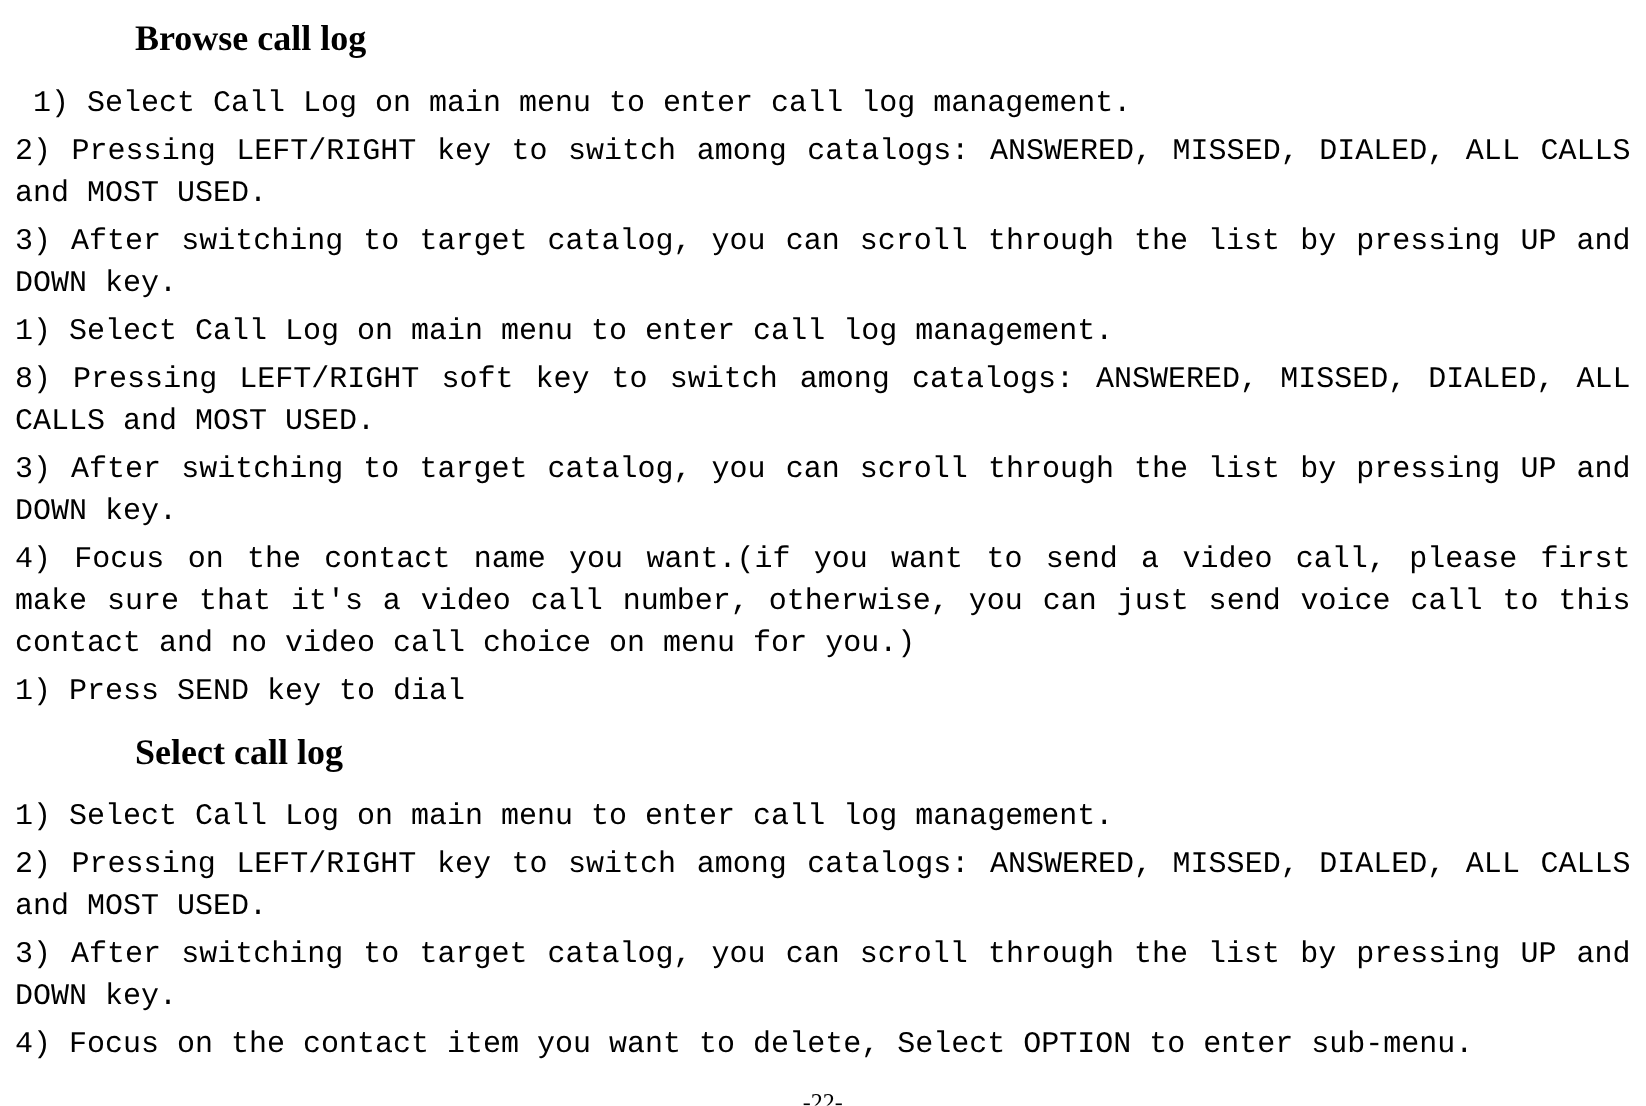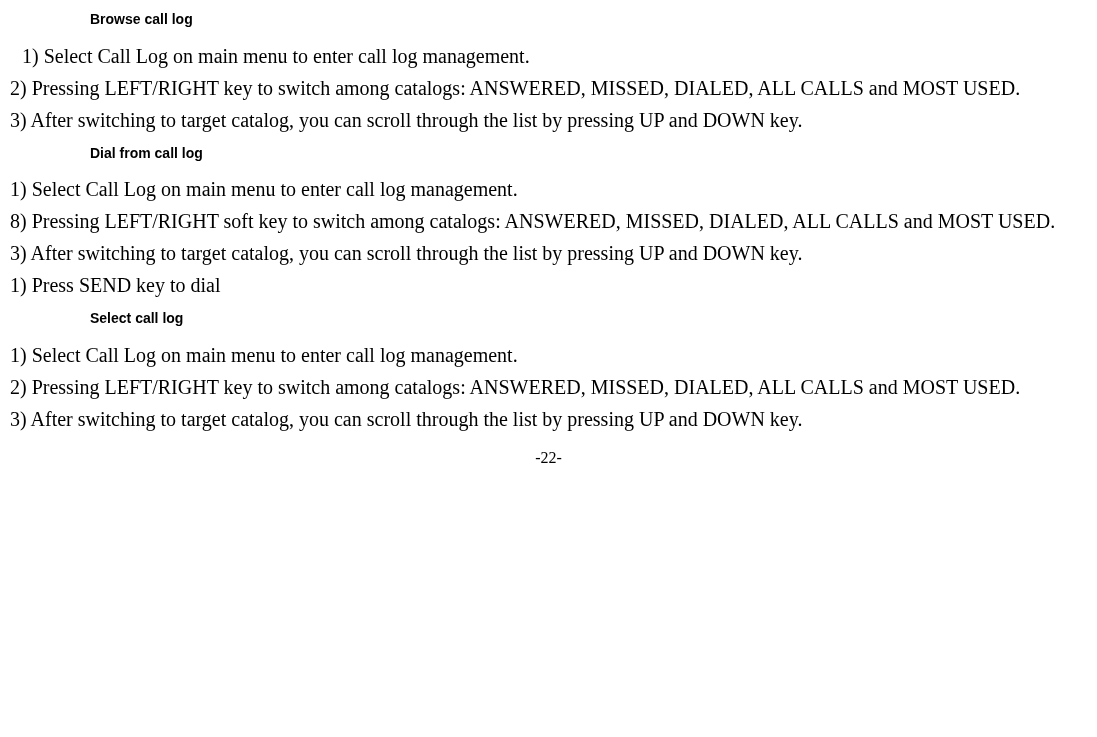--- a/index.html
+++ b/index.html
@@ -9,54 +9,56 @@
       padding: 0;
       width: 1097px;
       height: 737px;
       color: #000;
       line-height: 1.4;
     }
     .page {
       padding: 0 10px;
     }
     .section-heading {
-      font-family: Liberation Sans, sans-serif;
+      font-family: Liberation Serif, serif;
       font-weight: bold;
-      font-size: 14px;
+      font-size: 24px;
       margin: 10px 0 12px 80px;
     }
     .para {
       margin: 4px 0;
       text-align: justify;
+      font-family: Liberation Mono, monospace;
     }
     .indent-step {
       padding-left: 12px;
     }
     .page-num {
       text-align: center;
       font-size: 16px;
       margin-top: 14px;
     }
   </style>
 </head>
 <body>
 
 <div class="page">
 
   <div class="section-heading">Browse call log</div>
   <div class="para indent-step">1)    Select Call Log on main menu to enter call log management.</div>
   <div class="para">2)    Pressing LEFT/RIGHT key to switch among catalogs: ANSWERED, MISSED, DIALED, ALL CALLS and MOST USED.</div>
   <div class="para">3)    After switching to target catalog, you can scroll through the list by pressing UP and DOWN key.</div>
 
-  <div class="section-heading">Dial from call log</div>
   <div class="para">1)    Select Call Log on main menu to enter call log management.</div>
   <div class="para">8) Pressing LEFT/RIGHT soft key to switch among catalogs: ANSWERED, MISSED, DIALED, ALL CALLS and MOST USED.</div>
   <div class="para">3)    After switching to target catalog, you can scroll through the list by pressing UP and DOWN key.</div>
+  <div class="para">4)    Focus on the contact name you want.(if you want to send a video call, please first make sure that it's a video call number, otherwise, you can just send voice call to this contact and no video call choice on menu for you.)</div>
   <div class="para">1)    Press SEND key to dial</div>
 
   <div class="section-heading">Select call log</div>
   <div class="para">1)    Select Call Log on main menu to enter call log management.</div>
   <div class="para">2)    Pressing LEFT/RIGHT key to switch among catalogs: ANSWERED, MISSED, DIALED, ALL CALLS and MOST USED.</div>
   <div class="para">3)    After switching to target catalog, you can scroll through the list by pressing UP and DOWN key.</div>
+  <div class="para">4)    Focus on the contact item you want to delete, Select OPTION to enter sub-menu.</div>
 
   <div class="page-num">-22-</div>
 
 </div>
 
 </body></html>

